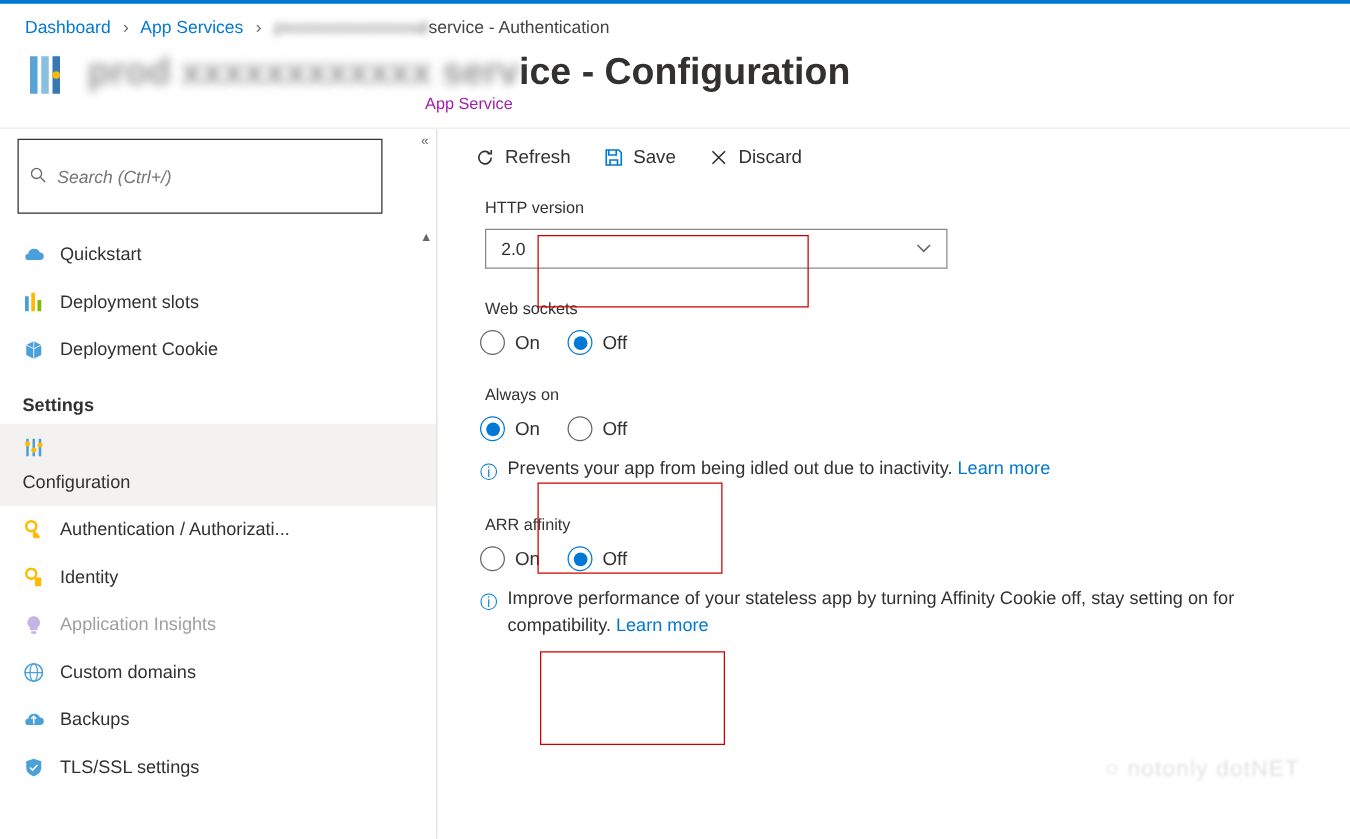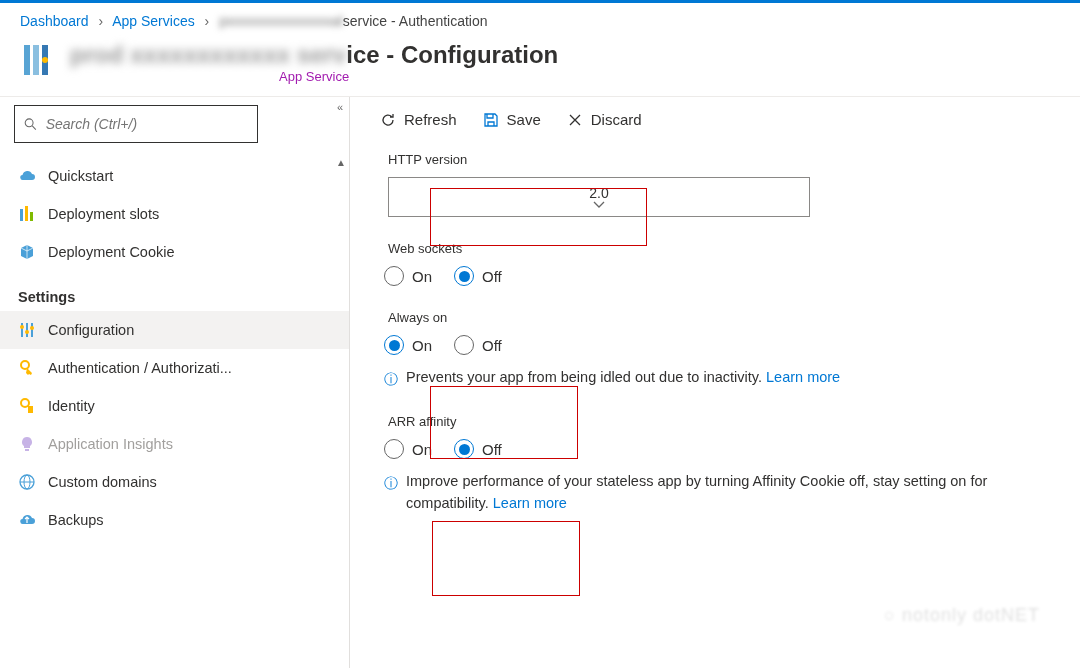--- a/index.html
+++ b/index.html
@@ -23,21 +23,21 @@
     .breadcrumb .current { color: #444; }
     .blur-bc { filter: blur(3px); color: #777; }
 
     .header {
       padding: 4px 20px 12px;
       display: flex;
       align-items: flex-start;
       gap: 12px;
     }
     .appsvc-icon svg { width: 38px; height: 38px; }
-    .header-text h1 { font-size: 24px; font-weight: 600; color: #323130; }
+    .header-text h1 { font-size: 30px; font-weight: 600; color: #323130; }
     .header-text .sub { font-size: 13px; color: #a21caf; text-align: center; }
     .blur-title { filter: blur(4px); color: #999; }
 
     .layout {
       display: flex;
       height: calc(100% - 96px);
       border-top: 1px solid #edebe9;
     }
     .sidebar {
       width: 350px;
@@ -50,24 +50,24 @@
       position: absolute;
       top: 4px; right: 6px;
       font-size: 11px;
       color: #666;
       cursor: pointer;
     }
     .search-row { padding: 8px 14px 14px; }
     .search-box {
       border: 1px solid #323130;
       display: flex;
-      align-items: center;
-      padding: 10px 9px;
+      align-items: flex-start;
+      padding: 21px 9px;
       gap: 9px;
-      width: 244px;
+      width: 292px;
     }
     .search-box input {
       border: none; outline: none;
       font-style: italic;
       color: #666;
       font-size: 14px;
       width: 100%;
       background: transparent;
     }
     .nav-list { overflow-y: auto; flex: 1; position: relative; }
@@ -76,21 +76,21 @@
     .nav-list::-webkit-scrollbar-thumb { background: #c8c6c4; }
     .nav-list::-webkit-scrollbar-button { background: #f3f2f1; height:17px; border:1px solid #ddd;}
     .scroll-up-arrow { position:absolute; right:3px; top:0; color:#666; font-size:10px;}
     .nav-item {
       display: flex; align-items: flex-start;
       gap: 12px;
       padding: 11px 18px;
       cursor: pointer;
       font-size: 14.5px;
     }
-    .nav-item.selected { background: #f3f2f1; }
+    .nav-item.selected { background: #f3f2f1; flex-direction: column; }
     .nav-item.disabled { color: #a19f9d; }
     .nav-item .ico { width: 18px; display:flex; justify-content:center; }
     .nav-section {
       padding: 18px 18px 6px;
       font-size: 14.5px;
       font-weight: 600;
       color: #323130;
     }
 
     .main { flex: 1; padding: 0; overflow: hidden; position: relative; }
@@ -101,30 +101,29 @@
       font-size: 15px;
     }
     .tbtn { display: flex; align-items: center; gap: 8px; cursor: pointer; color: #323130; }
     .tbtn svg { width:16px; height:16px; }
     .content { padding: 6px 30px 0 30px; }
 
     .field { margin-bottom: 24px; }
     .field-label { font-size: 13px; color: #323130; margin-bottom: 10px; padding-left: 8px; }
     .dropdown {
       border: 1px solid #8a8886;
-      width: 422px;
+      width: 370px;
       padding: 7px 12px;
       display: flex;
       justify-content: space-between;
       align-items: center;
       font-size: 14px;
       cursor: pointer;
       position: relative;
       left: 8px;
-      flex-direction: column;
     }
     .radio-row { display: flex; gap: 22px; align-items: center; padding-left: 4px; }
     .radio-opt { display: flex; align-items: center; gap: 8px; cursor: pointer; font-size: 15px; }
     .radio { width: 20px; height: 20px; border: 1.5px solid #666; border-radius: 50%; display:flex; align-items:center; justify-content:center; }
     .radio.on { border-color: #0078d4; }
     .radio.on::after { content:""; width:11px; height:11px; background:#0078d4; border-radius:50%; }
     .hint { display:flex; align-items:flex-start; gap:8px; font-size:14.5px; color:#323130; margin-top:12px; padding-left:4px; line-height:1.5;}
     .hint .info { color:#0078d4; font-size:14px; flex-shrink:0; margin-top:2px; }
     .hint a { color:#0078d4; text-decoration:none; }
 
@@ -258,20 +257,29 @@
       </div>
       <div class="nav-item">
         <span class="ico">
             <svg width="18" height="14" viewBox="0 0 18 14">
               <path d="M5 12h9a3 3 0 000-6 5 5 0 00-9.5 1A2.5 2.5 0 005 12z" fill="#4aa0d8"></path>
               <path d="M9 11V5m-2 2l2-2 2 2" stroke="#fff" fill="none" stroke-width="1.2"></path>
             </svg>
           </span>
         <span>Backups</span>
       </div>
+      <div class="nav-item">
+        <span class="ico">
+            <svg width="14" height="16" viewBox="0 0 14 16">
+              <path d="M7 1l6 2v5c0 4-3 6-6 7-3-1-6-3-6-7V3z" fill="#4aa0d8"></path>
+              <path d="M4 8l2 2 4-4" stroke="#fff" fill="none" stroke-width="1.3"></path>
+            </svg>
+          </span>
+        <span>TLS/SSL settings</span>
+      </div>
     </div>
   </div>
 
   <div class="main">
     <div class="toolbar">
       <div class="tbtn">
         <svg viewBox="0 0 16 16">
             <path d="M13 8a5 5 0 11-1.5-3.5M13 2v3h-3" fill="none" stroke="#323130" stroke-width="1.3"></path>
           </svg>
         <span>Refresh</span>

